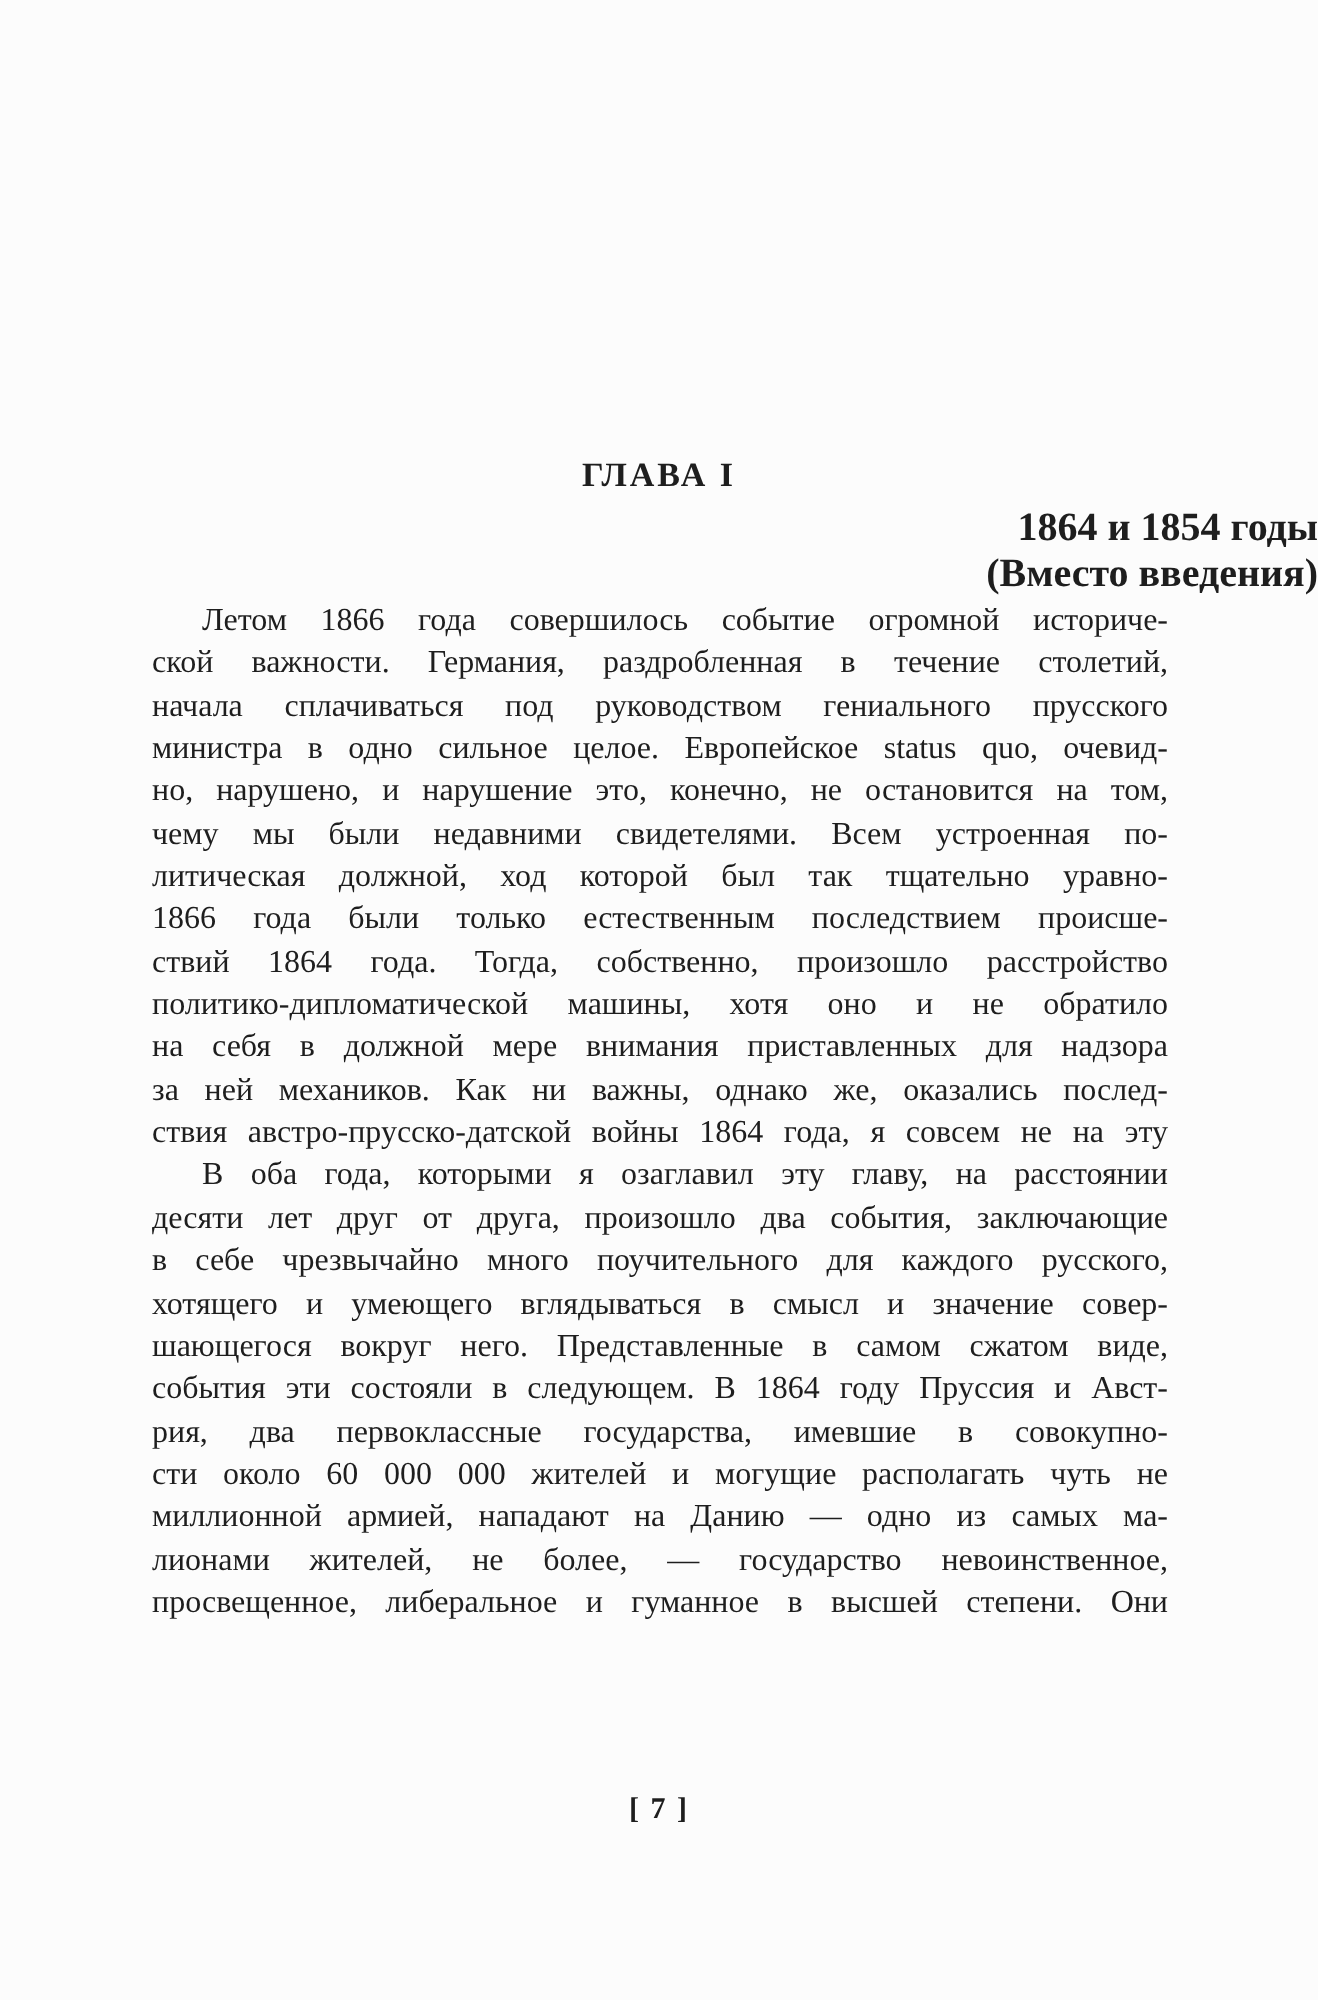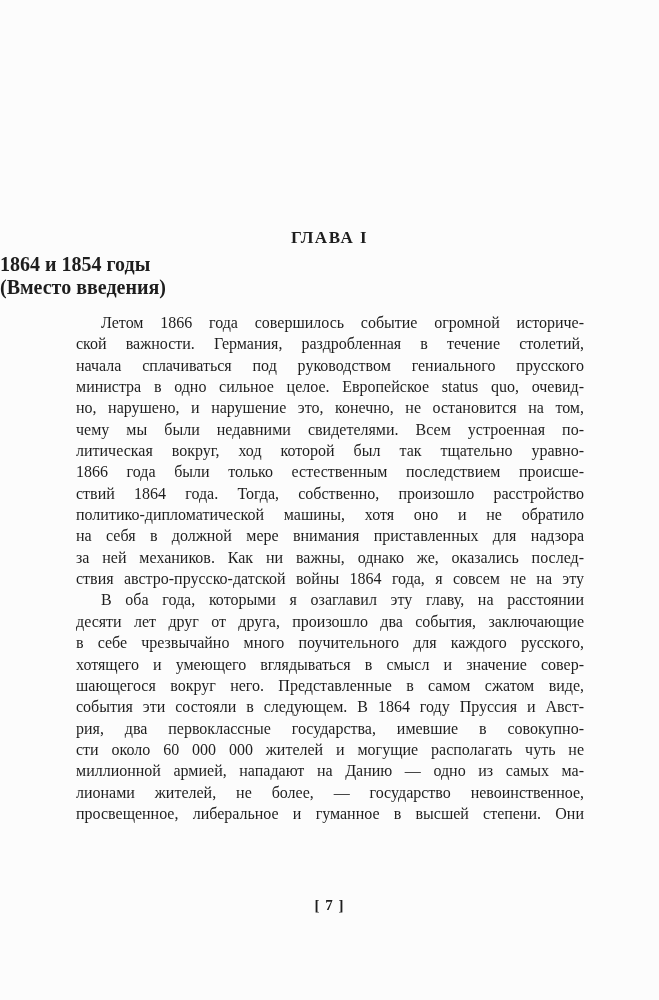--- a/index.html
+++ b/index.html
@@ -17,26 +17,26 @@
   }
   .chapter-heading {
     position: absolute; top: 228px; left: 0; width: 659px;
     text-align: center;
     font-size: 17px; font-weight: bold;
     letter-spacing: 1.5px;
     line-height: 20px;
   }
   .book-title {
     position: absolute; top: 253px; left: 0; width: 659px;
-    text-align: left;
+    text-align: right;
     font-size: 20px; font-weight: bold;
     line-height: 22.5px;
   }
   .text-block {
-    position: absolute; top: 312px; left: 76px; width: 508px;
+    position: absolute; top: 300px; left: 76px; width: 508px;
   }
   .line {
     font-size: 16px;
     line-height: 21.35px;
     text-align: justify;
     text-align-last: justify;
     word-spacing: 0.5px;
   }
   .line.indent { text-indent: 25px; }
   .line.last-left { text-align-last: left; }
@@ -59,21 +59,21 @@
     <div>(Вместо введения)</div>
   </div>
 
   <div class="text-block" id="text-block">
       <div class="line indent">Летом 1866 года совершилось событие огромной историче-</div>
       <div class="line">ской важности. Германия, раздробленная в течение столетий,</div>
       <div class="line">начала сплачиваться под руководством гениального прусского</div>
       <div class="line">министра в одно сильное целое. Европейское status quo, очевид-</div>
       <div class="line">но, нарушено, и нарушение это, конечно, не остановится на том,</div>
       <div class="line">чему мы были недавними свидетелями. Всем устроенная по-</div>
-      <div class="line">литическая вокруг, ход которой был так тщательно уравно-</div>
+      <div class="line">литическая должной, ход которой был так тщательно уравно-</div>
       <div class="line">1866 года были только естественным последствием происше-</div>
       <div class="line">ствий 1864 года. Тогда, собственно, произошло расстройство</div>
       <div class="line">политико-дипломатической машины, хотя оно и не обратило</div>
       <div class="line">на себя в должной мере внимания приставленных для надзора</div>
       <div class="line">за ней механиков. Как ни важны, однако же, оказались послед-</div>
       <div class="line">ствия австро-прусско-датской войны 1864 года, я совсем не на эту</div>
       <div class="line indent">В оба года, которыми я озаглавил эту главу, на расстоянии</div>
       <div class="line">десяти лет друг от друга, произошло два события, заключающие</div>
       <div class="line">в себе чрезвычайно много поучительного для каждого русского,</div>
       <div class="line">хотящего и умеющего вглядываться в смысл и значение совер-</div>

